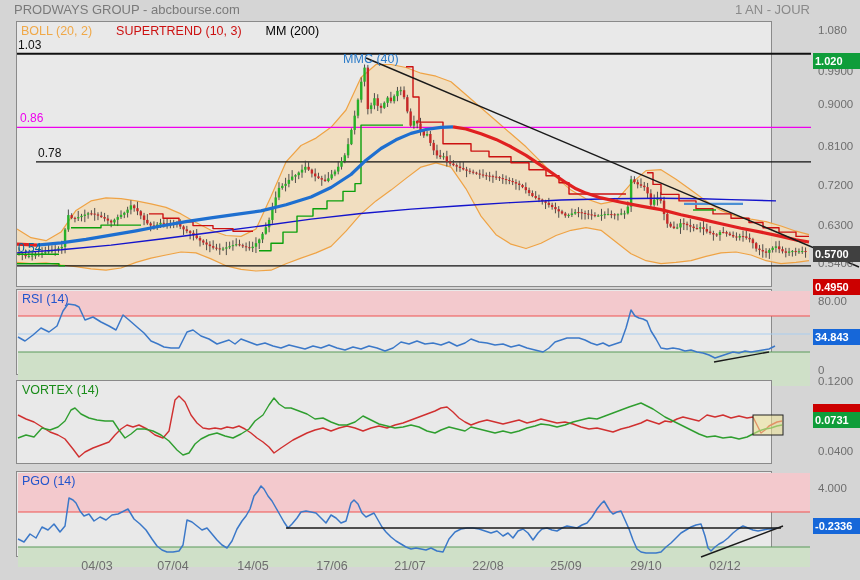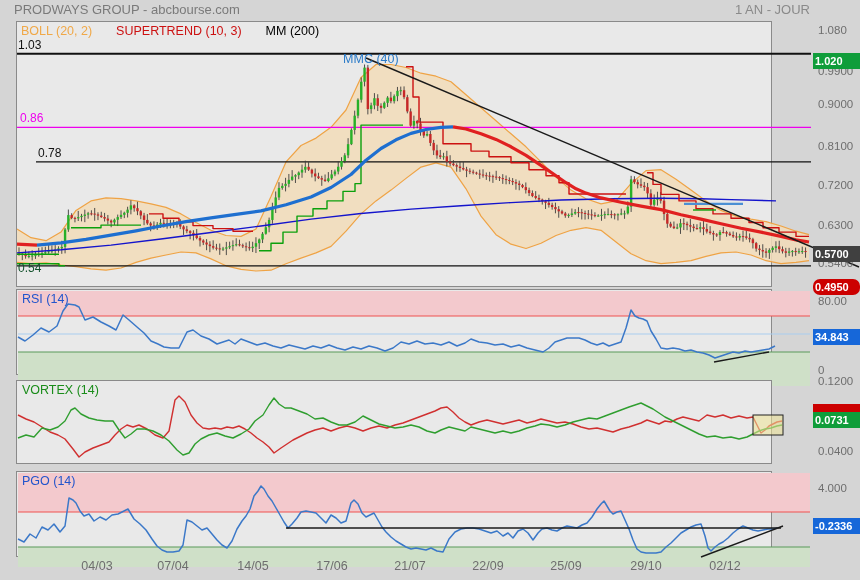--- a/index.html
+++ b/index.html
@@ -580,43 +580,43 @@
         <path d="M269.0,56.0L764.0,56.0" fill="none" stroke="#1a1a1a" stroke-width="1.4" stroke-linejoin="round"></path>
         <path d="M684.0,85.0L766.0,54.0" fill="none" stroke="#1a1a1a" stroke-width="1.4" stroke-linejoin="round"></path>
       </svg>
     <div class="plabel blue">PGO (14)</div>
   </div>
 
   <div id="overlays">
       <div class="lvl" style="left: 18px; top: 37.68px; color: rgb(17, 17, 17);">1.03</div>
       <div class="lvl" style="left: 20px; top: 111.29px; color: rgb(238, 0, 238);">0.86</div>
       <div class="lvl" style="left: 38px; top: 145.93px; color: rgb(17, 17, 17);">0.78</div>
-      <div class="lvl" style="left: 18px; top: 261px; color: #14532d;">0.54</div>
+      <div class="lvl" style="left: 18px; top: 241px; color: #0369a1;">0.54</div>
       <div class="axlabel" style="top: 22px;">1.080</div>
       <div class="axlabel" style="top: 63px;">0.9900</div>
       <div class="axlabel" style="top: 96px;">0.9000</div>
       <div class="axlabel" style="top: 138px;">0.8100</div>
       <div class="axlabel" style="top: 177px;">0.7200</div>
       <div class="axlabel" style="top: 217px;">0.6300</div>
       <div class="axlabel" style="top: 255px;">0.5400</div>
       <div class="badge" style="background: rgb(15, 157, 58); height: 16px; line-height: 16px; top: 53px;">1.020</div>
       <div class="badge" style="background: #404040; height: 16px; line-height: 16px; top: 246px;">0.5700</div>
-      <div class="badge" style="background: rgb(204, 0, 0); height: 16px; line-height: 16px; top: 279px; border-radius: 7px;">0.4950</div>
+      <div class="badge" style="background: rgb(204, 0, 0); height: 16px; line-height: 16px; top: 279px;">0.4950</div>
       <div class="axlabel" style="top: 293px;">80.00</div>
       <div class="axlabel" style="top: 362px;">0</div>
       <div class="badge" style="background: rgb(22, 103, 217); height: 16px; line-height: 16px; top: 329px;">34.843</div>
       <div class="axlabel" style="top: 373px;">0.1200</div>
       <div class="axlabel" style="top: 443px;">0.0400</div>
       <div class="badge" style="background: rgb(204, 0, 0); height: 8px; line-height: 8px; top: 404px;"></div>
       <div class="badge" style="background: rgb(15, 157, 58); height: 16px; line-height: 16px; top: 412px;">0.0731</div>
       <div class="axlabel" style="top: 480px;">4.000</div>
       <div class="badge" style="background: rgb(22, 103, 217); height: 16px; line-height: 16px; top: 518px;">-0.2336</div>
       <div class="datelabel" style="left: 97px;">04/03</div>
       <div class="datelabel" style="left: 173px;">07/04</div>
       <div class="datelabel" style="left: 253px;">14/05</div>
       <div class="datelabel" style="left: 332px;">17/06</div>
       <div class="datelabel" style="left: 410px;">21/07</div>
-      <div class="datelabel" style="left: 488px;">22/09</div>
+      <div class="datelabel" style="left: 488px;">22/08</div>
       <div class="datelabel" style="left: 566px;">25/09</div>
       <div class="datelabel" style="left: 646px;">29/10</div>
       <div class="datelabel" style="left: 725px;">02/12</div>
     </div>
 </div>
 
 </body></html>

